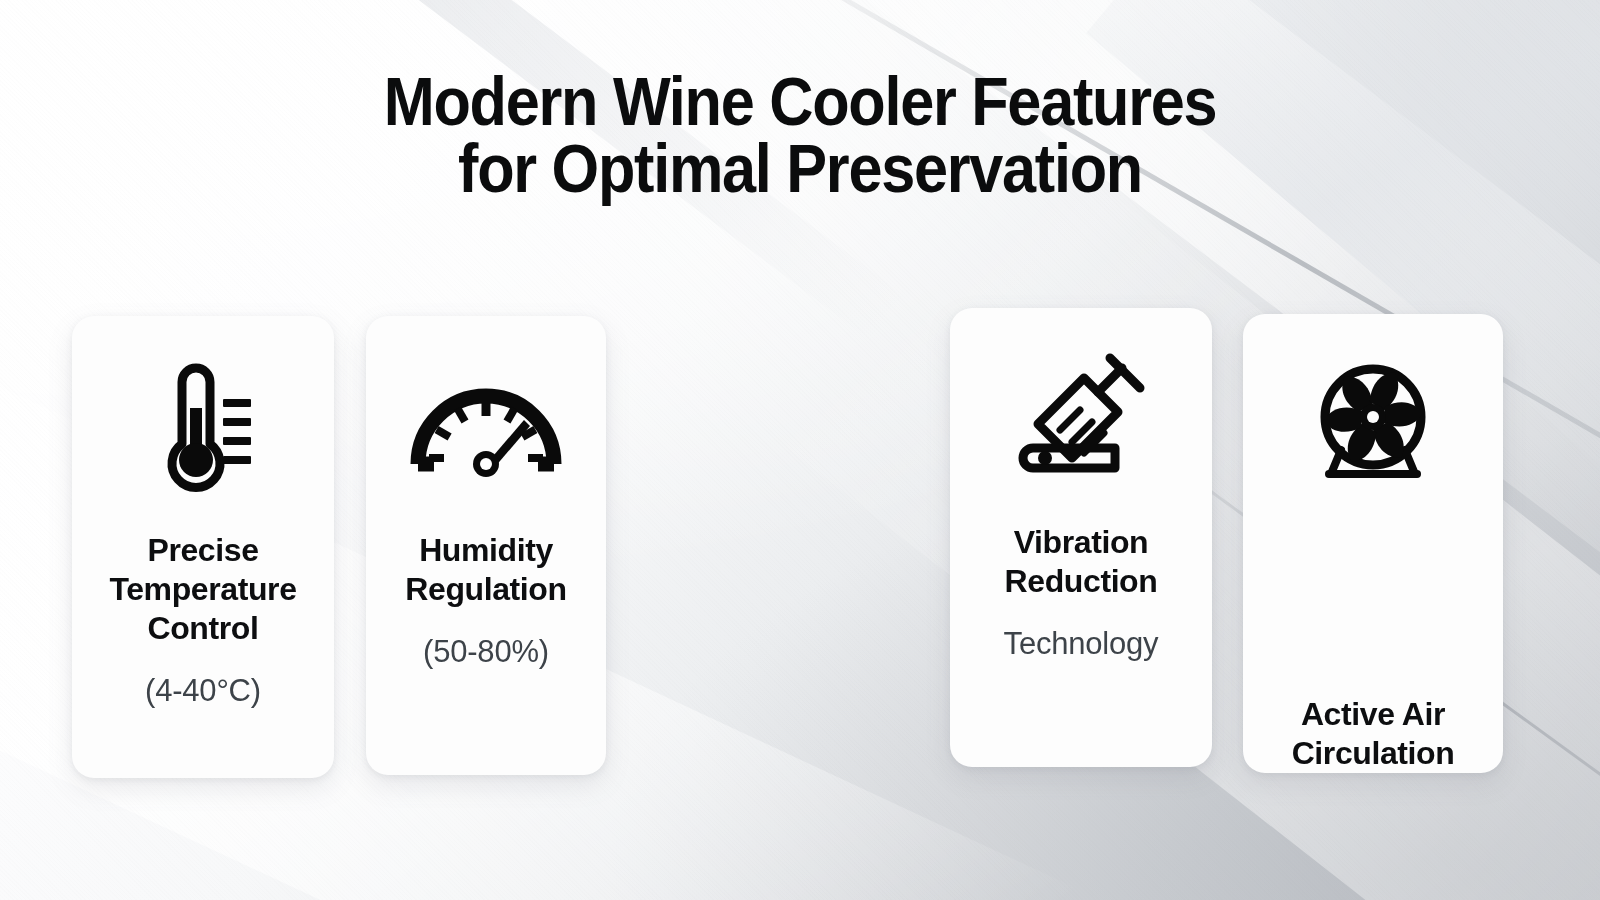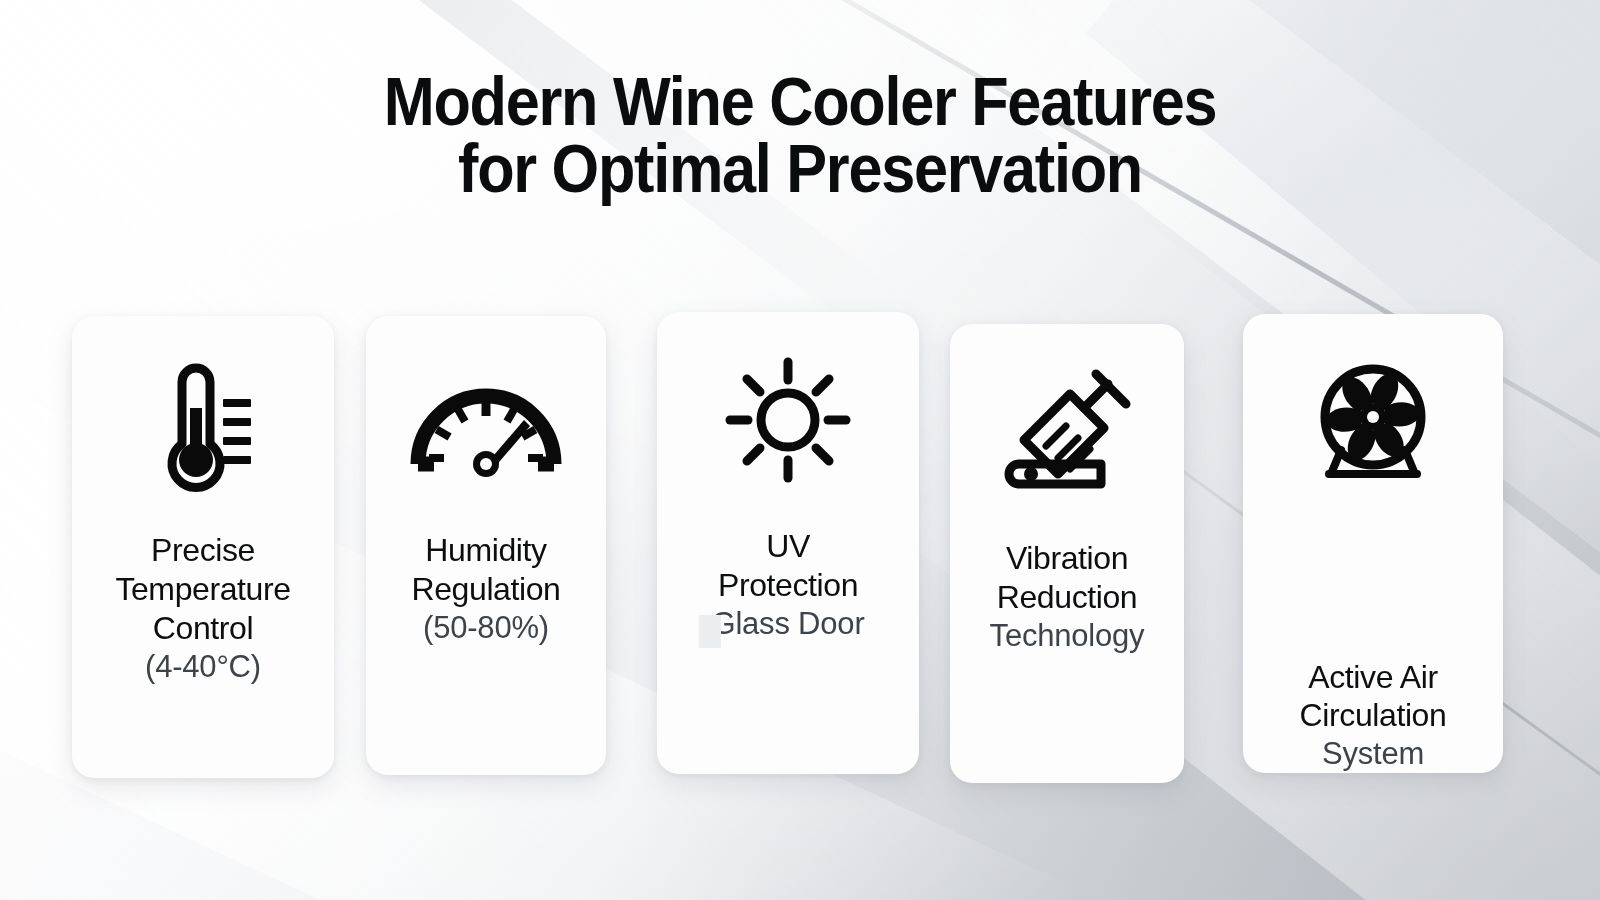--- a/index.html
+++ b/index.html
@@ -85,32 +85,33 @@
     display:flex; flex-direction:column; align-items:center;
   }
   .card-icon {
     height:215px; width:100%;
     display:flex; align-items:center; justify-content:center;
   }
   .card-icon svg { display:block; }
   .card-text { width:100%; text-align:center; padding:0 6px; }
   .card-title {
     font-size:32px;
-    font-weight:400;
+    font-weight:700;
     line-height:1.215;
     letter-spacing:-0.4px;
     color:#0d0e10;
     white-space:pre-line;
   }
   .card-sub {
     font-size:31px;
     font-weight:400;
     line-height:1.215;
     letter-spacing:-0.2px;
     color:#3d4349;
+    margin-top:24px;
   }
   .uv-artifact {
     position:absolute;
     left:42px; top:303px;
     width:22px; height:33px;
     background:#ebedef;
     border-radius:1px;
   }
 </style>
 </head>
@@ -186,45 +187,22 @@
         <circle cx="80" cy="96" r="6" fill="#fdfdfd"></circle>
       </svg>
     </div>
     <div class="card-text">
       <div class="card-title">Humidity
 Regulation</div>
       <div class="card-sub">(50-80%)</div>
     </div>
   </div>
 
-  <div class="card" style="left:657px; top:312px; width:262px; height:462px;">
-    <div class="card-icon">
-      <svg width="128" height="128" viewBox="0 0 128 128" aria-hidden="true">
-        <circle cx="64" cy="64" r="27" fill="none" stroke="#0a0a0a" stroke-width="9"></circle>
-        <g stroke="#0a0a0a" stroke-width="9" stroke-linecap="round">
-          <path d="M64 6v18"></path>
-          <path d="M64 104v18"></path>
-          <path d="M6 64h18"></path>
-          <path d="M104 64h18"></path>
-          <path d="M23 23l13 13"></path>
-          <path d="M92 92l13 13"></path>
-          <path d="M105 23l-13 13"></path>
-          <path d="M36 92l-13 13"></path>
-        </g>
-      </svg>
-    </div>
-    <div class="card-text">
-      <div class="card-title">UV
-Protection</div>
-      <div class="card-sub">Glass Door</div>
-    </div>
-    <div class="uv-artifact"></div>
-  </div>
-
-  <div class="card" style="left:950px; top:324px; width:234px; height:459px;">
+
+  <div class="card" style="left:950px; top:308px; width:262px; height:459px;">
     <div class="card-icon">
       <svg width="134" height="128" viewBox="0 0 134 128" aria-hidden="true">
         <g stroke="#0a0a0a" fill="none" stroke-width="9" stroke-linejoin="round" stroke-linecap="round">
 
           <path d="M24 72 L70 26 L104 60 L58 106 Z"></path>
 
           <path d="M84 40 L108 16"></path>
           <path d="M96 6 L126 36"></path>
 
           <path d="M19 96 h82 v20 h-82 a10 10 0 0 1 0 -20 z"></path>
@@ -279,17 +257,16 @@
           </g>
         </g>
 
         <circle cx="64" cy="57" r="13" fill="#0a0a0a"></circle>
         <circle cx="64" cy="57" r="6" fill="#fdfdfd"></circle>
       </svg>
     </div>
     <div class="card-text">
       <div class="card-title">Active Air
 Circulation</div>
-      <div class="card-sub">System</div>
     </div>
   </div>
 
 </div>
 
 </body></html>

